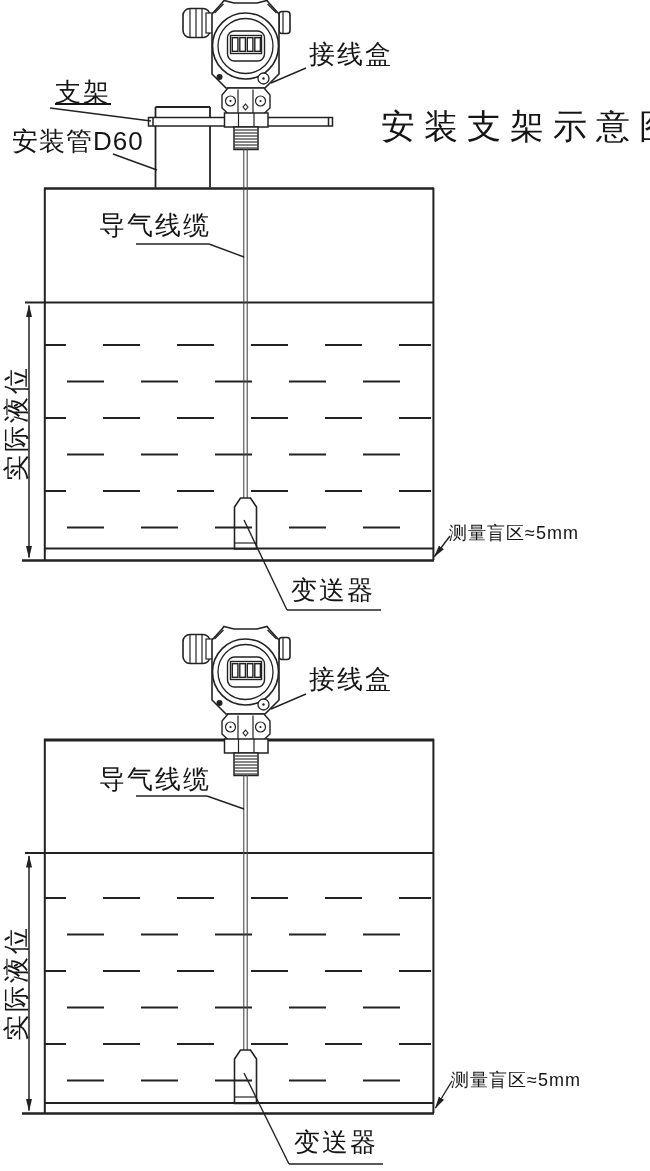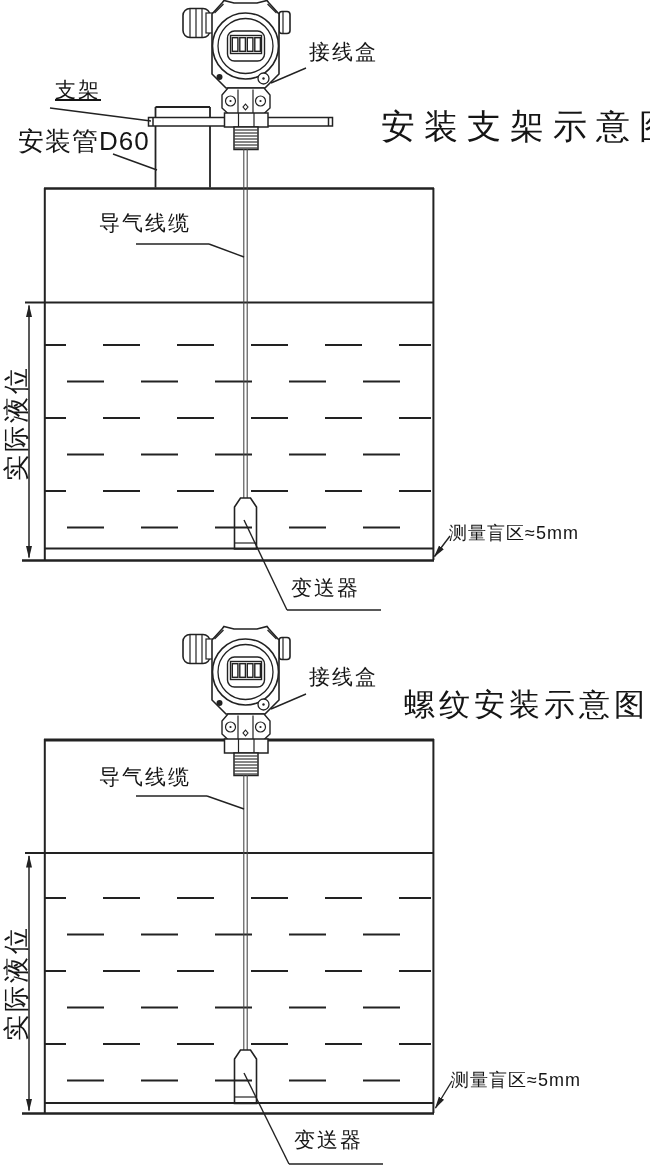--- a/index.html
+++ b/index.html
@@ -1,20 +1,20 @@
 <!DOCTYPE html>
 <html><head>
 <meta charset="utf-8">
 <style>
   html,body{margin:0;padding:0;background:#fff;}
   #stage{position:relative;width:650px;height:1171px;background:#fff;overflow:hidden;
          font-family:"Liberation Sans", sans-serif;}
   #linework{position:absolute;left:0;top:0;}
   .lbl{position:absolute;white-space:nowrap;color:#151515;font-weight:500;line-height:1.1;}
-  .lbl-s{font-size:21px;letter-spacing:2px;}
+  .lbl-s{font-size:26px;letter-spacing:2px;}
   .lbl-title1{font-size:34px;letter-spacing:9px;font-weight:500;}
   .lbl-title2{font-size:31px;letter-spacing:4px;font-weight:500;}
   .lbl-blind{font-size:18px;letter-spacing:1px;}
   .lbl-pipe{font-size:26px;letter-spacing:1px;}
   .lbl-vert{font-size:26px;letter-spacing:3px;width:116px;height:28px;text-align:center;
             transform:rotate(-90deg);transform-origin:center center;}
 </style>
 </head>
 <body>
 
@@ -193,26 +193,25 @@
         <line x1="452" y1="1081" x2="435.5" y2="1108" marker-end="url(#ah)"></line>
         <line x1="244" y1="1073" x2="289" y2="1164"></line>
         <line x1="289" y1="1164" x2="383" y2="1164"></line>
       </g>
     </g>
   </svg>
 
   <div class="lbl lbl-title1" style="left:381px;top:108px;">安装支架示意图</div>
   <div class="lbl lbl-s" style="left:309px;top:40px;">接线盒</div>
   <div class="lbl lbl-s" style="left:55px;top:78px;text-decoration:underline;">支架</div>
-  <div class="lbl lbl-pipe" style="left:12px;top:127px;margin-left:6px;">安装管D60</div>
+  <div class="lbl lbl-pipe" style="left:12px;top:127px;">安装管D60</div>
   <div class="lbl lbl-s" style="left:99px;top:211px;">导气线缆</div>
   <div class="lbl lbl-vert" style="left:-42px;top:409px;">实际液位</div>
   <div class="lbl lbl-blind" style="left:449px;top:524px;">测量盲区≈5mm</div>
   <div class="lbl lbl-s" style="left:291px;top:576px;">变送器</div>
 
-  <div class="lbl lbl-title2" style="left:404px;top:688px;">螺纹安装示意图</div>
   <div class="lbl lbl-s" style="left:309px;top:665px;">接线盒</div>
   <div class="lbl lbl-s" style="left:99px;top:765px;">导气线缆</div>
   <div class="lbl lbl-vert" style="left:-42px;top:969px;">实际液位</div>
   <div class="lbl lbl-blind" style="left:451px;top:1071px;">测量盲区≈5mm</div>
   <div class="lbl lbl-s" style="left:294px;top:1128px;">变送器</div>
 
 </div>
 
 </body></html>

